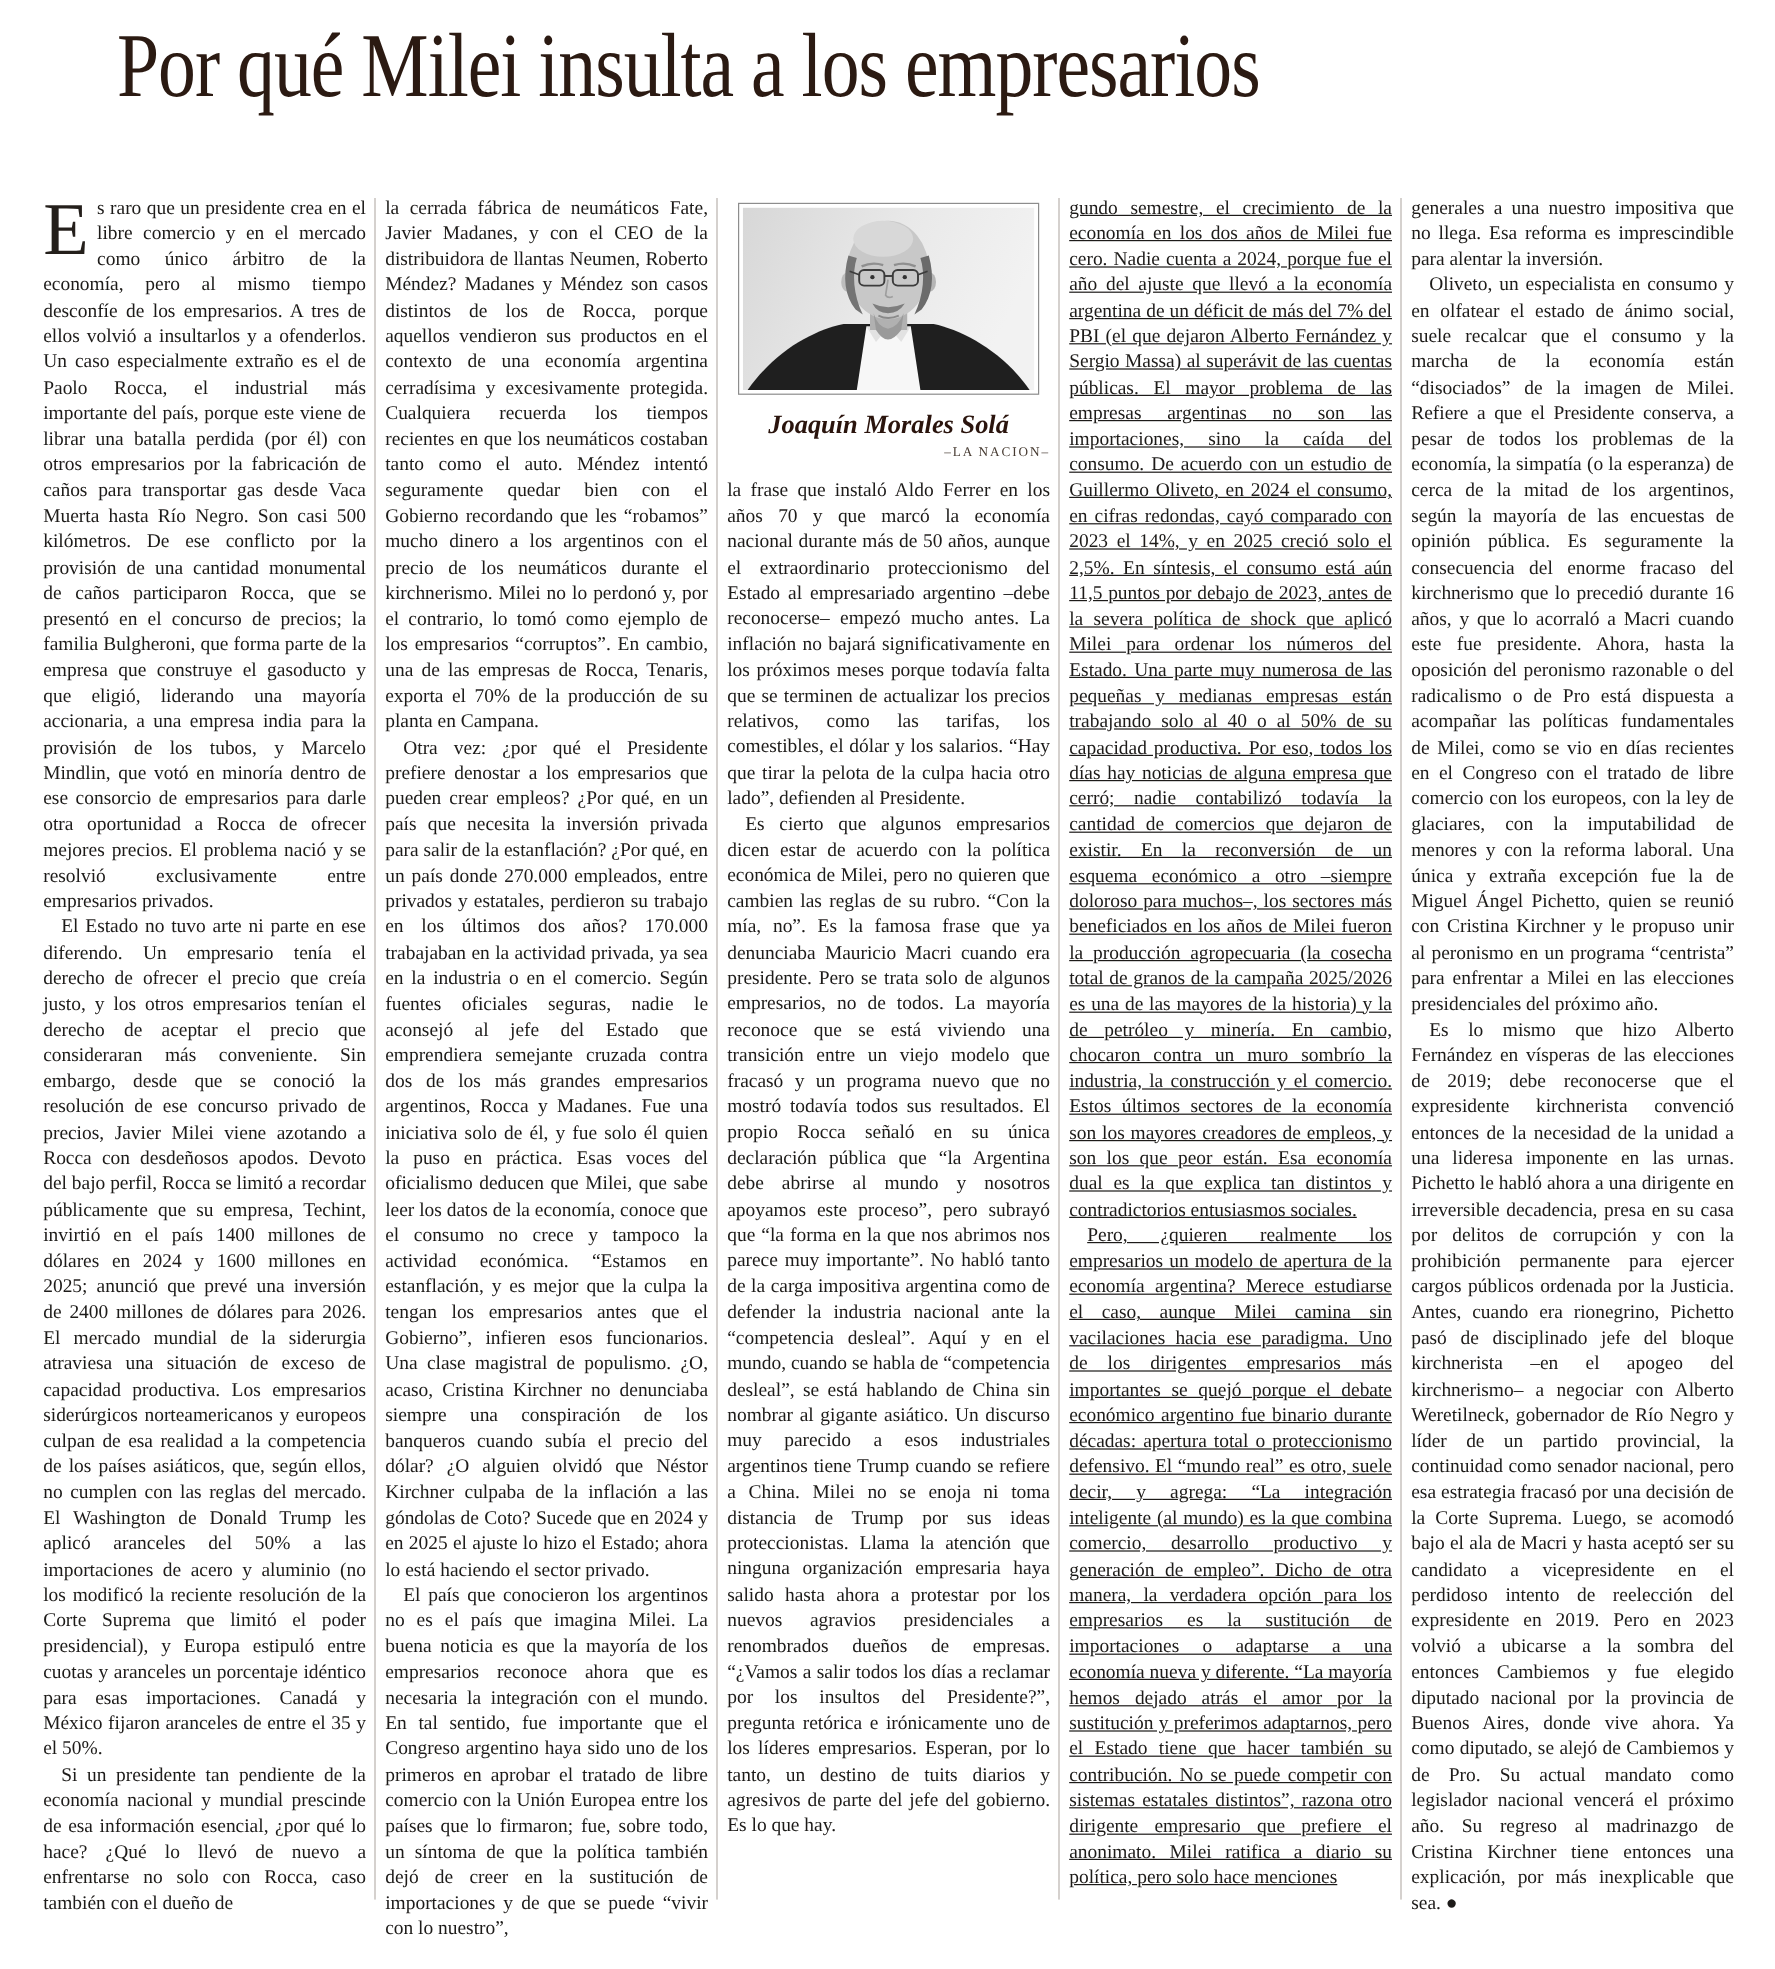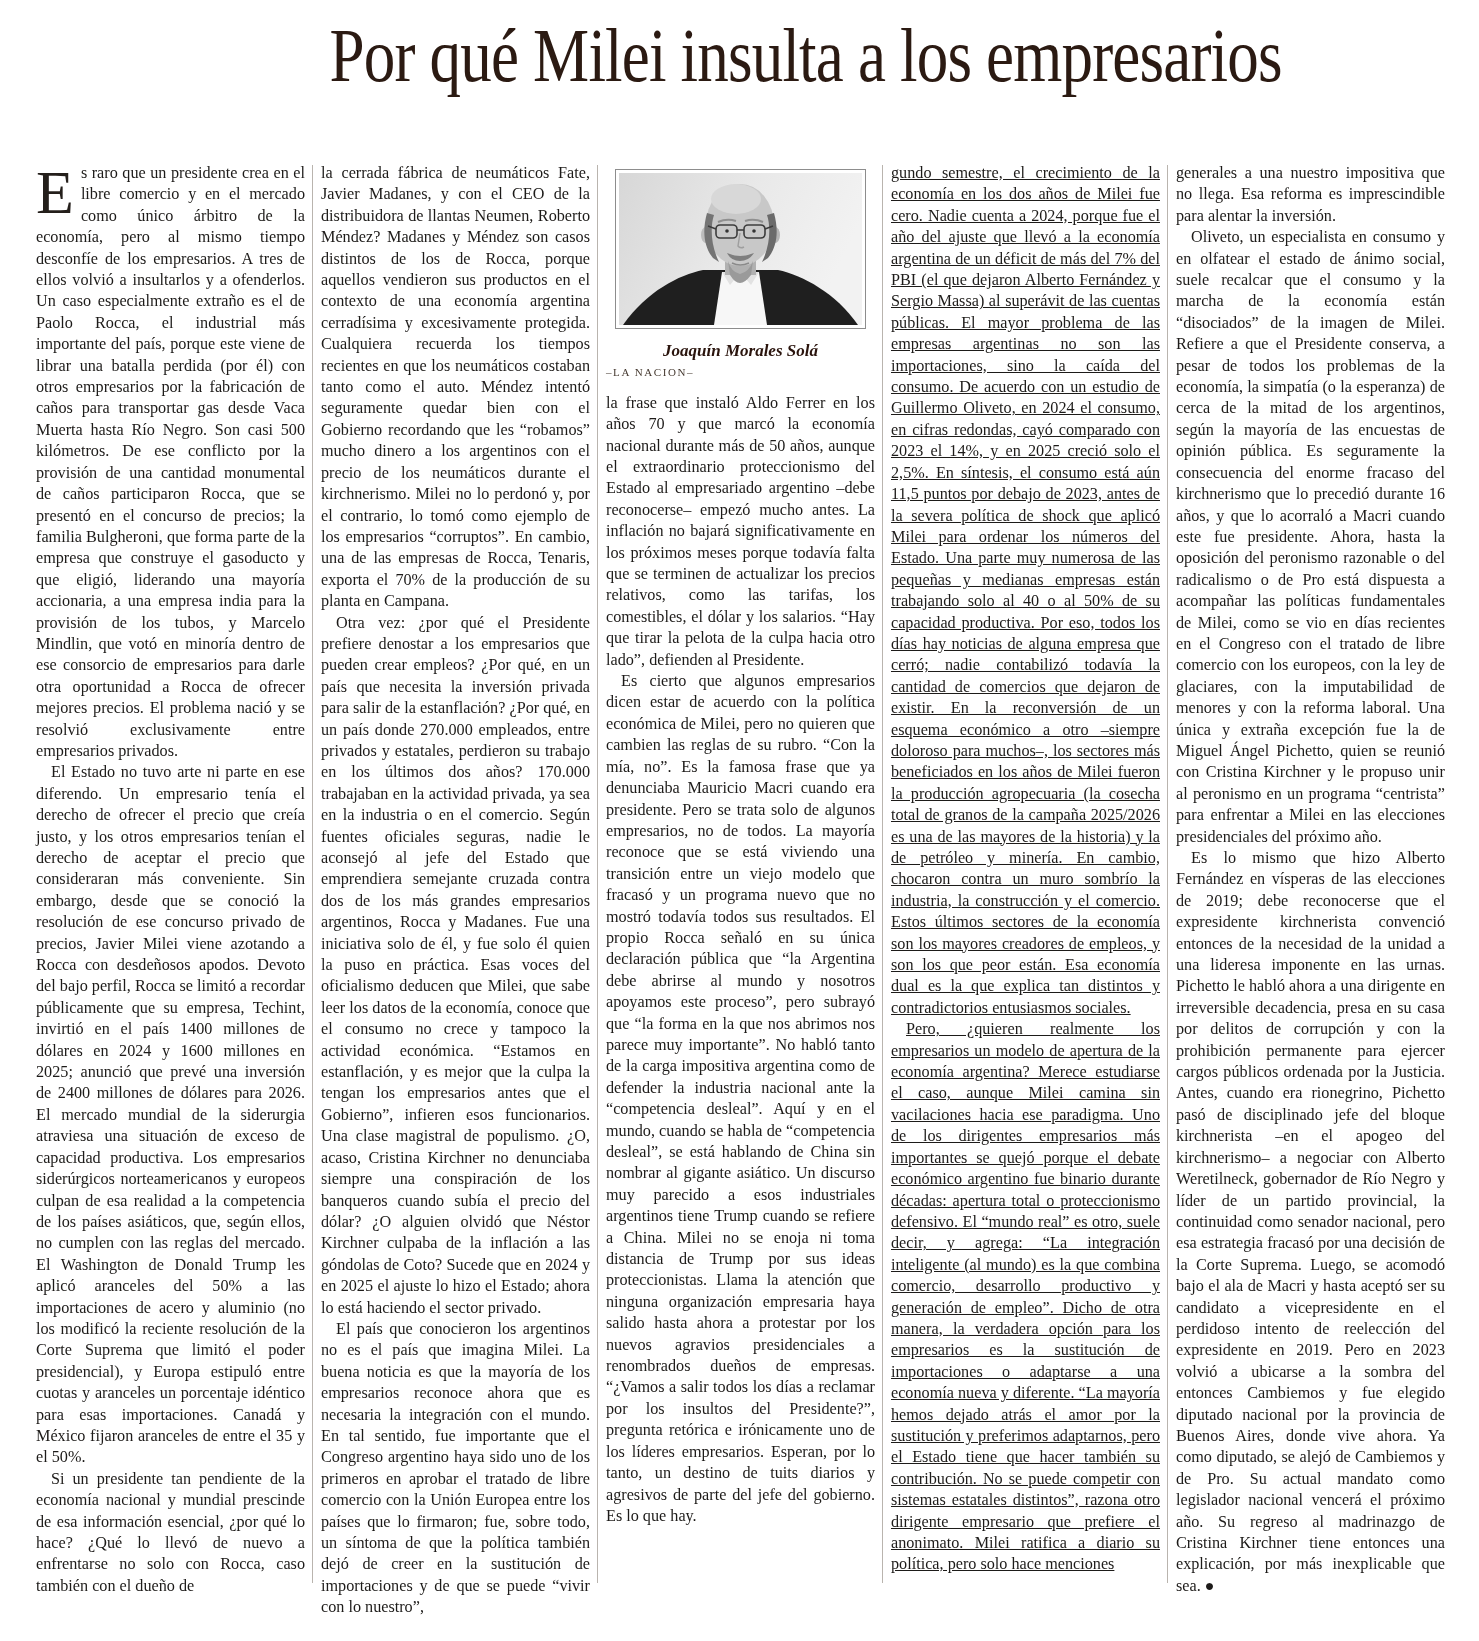--- a/index.html
+++ b/index.html
@@ -4,21 +4,21 @@
 <style>
   html,body{margin:0;padding:0;background:#ffffff;}
   .page{
     position:relative;
     width:1479px;height:1641px;
     background:#ffffff;
     overflow:hidden;
     font-family:"Liberation Serif", serif;
   }
   
-  .headline{position:absolute;top:16px;left:0;width:1379px;text-align:right;}
+  .headline{position:absolute;top:16px;left:0;width:1379px;text-align:left;}
   .headline-inner{
     display:inline-block;
     font-size:76px;
     font-weight:400;
     color:#2b1a12;
     letter-spacing:-1px;
     white-space:nowrap;
     transform:scaleX(0.83);
     transform-origin:center top;
     line-height:1.05;
@@ -46,26 +46,26 @@
   .photo-frame{
     width:243px;height:152px;
     margin:6px auto 0;
     border:1px solid #8d8d8d;
     padding:3px;background:#ffffff;
   }
   .photo-frame svg{display:block;width:243px;height:152px;}
   .byline-name{
     text-align:center;text-indent:0;
     font-weight:700;font-style:italic;
-    font-size:17px;color:#2a140d;
+    font-size:22px;color:#2a140d;
     margin-top:13px !important;
     line-height:1.1;
   }
   .byline-src{
-    text-align:left;text-indent:0;
+    text-align:right;text-indent:0;
     font-size:11px;letter-spacing:1.6px;
     color:#463a31;
     margin-top:5px !important;
     margin-bottom:15px !important;
     line-height:1.1;
   }
 </style>
 </head>
 <body>
 

